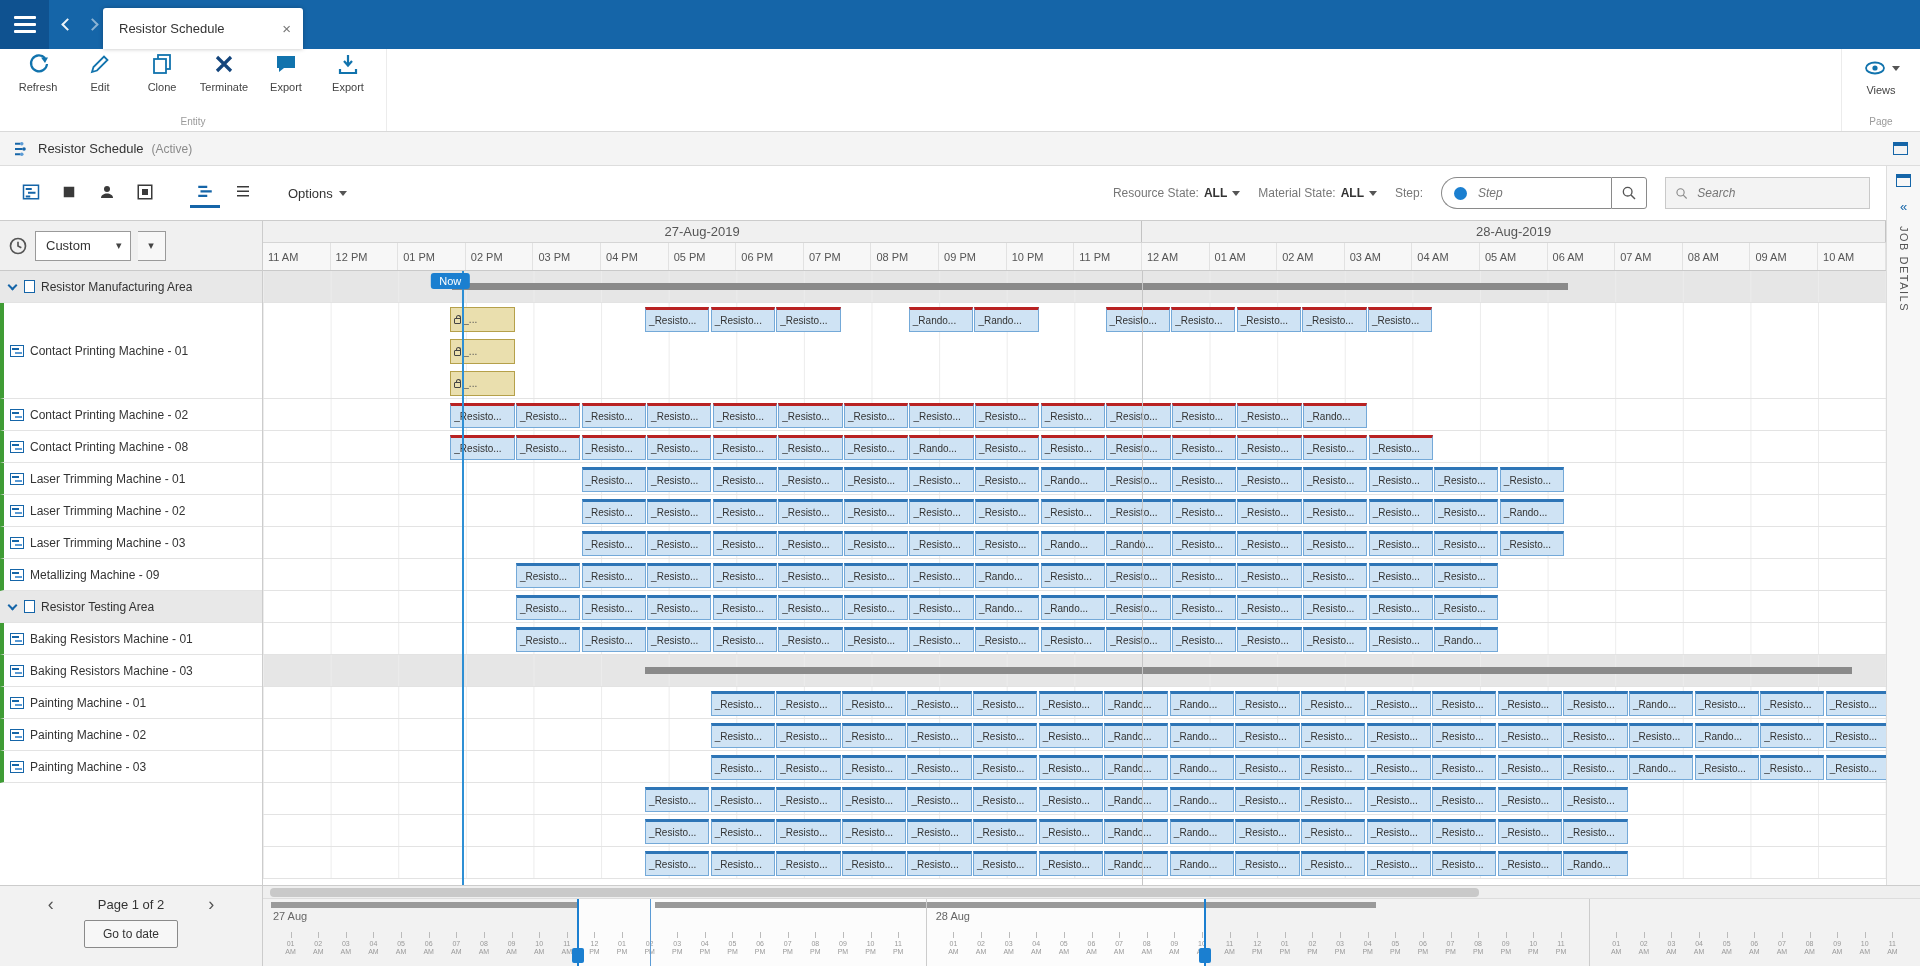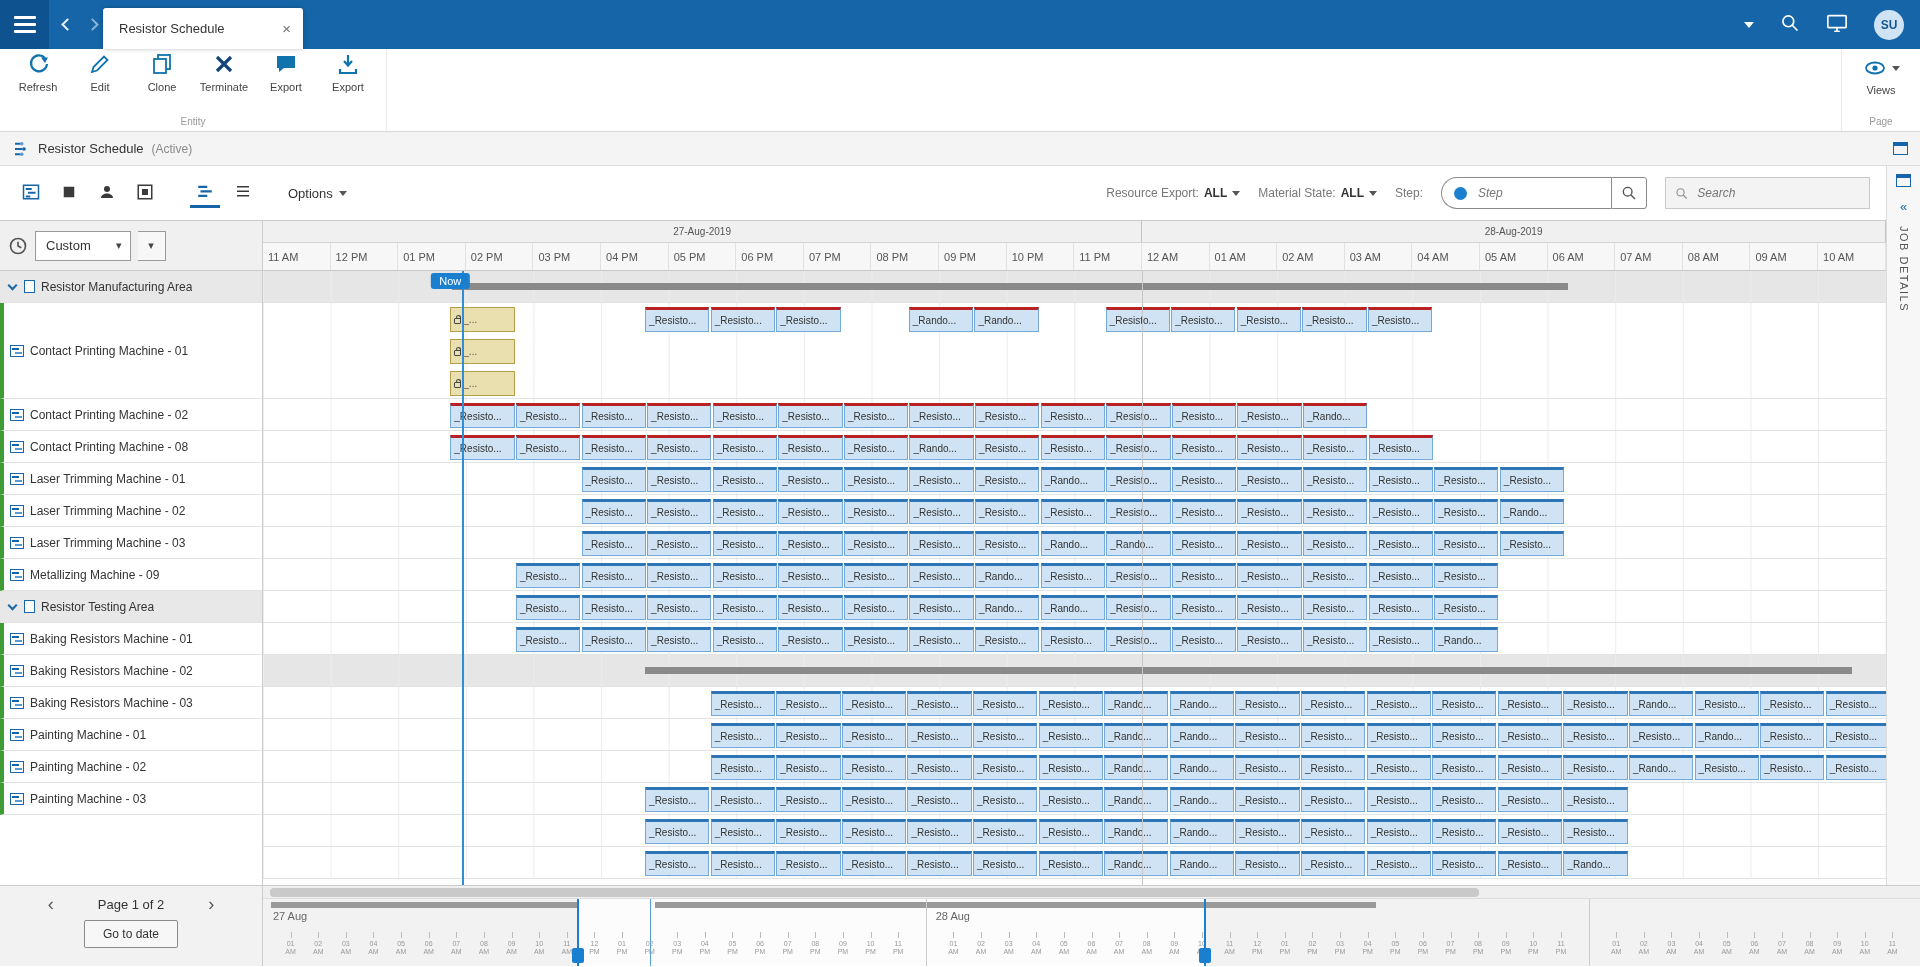--- a/index.html
+++ b/index.html
@@ -78,21 +78,21 @@
   .lrow { display:flex; align-items:center; gap:6px; padding:0 4px 0 9px; border-bottom:1px solid #e3e3e3; font-size:12px; color:#333; background:#fff; cursor:pointer; }
   .lrow.machine { border-left:4px solid #3f9c35; padding-left:6px; }
   .lrow.group { background:#e8e8e8; }
   .rlabel { white-space:nowrap; overflow:hidden; text-overflow:ellipsis; }
   .chev { width:7px; height:7px; border-right:2px solid #1565a8; border-bottom:2px solid #1565a8; transform:rotate(45deg); margin:0 2px 3px 0; flex:none; }
   .gicon { width:11px; height:13px; border:1px solid #1565a8; background:#fff; flex:none; }
   .micon { width:14px; height:12px; border:1px solid #1565a8; position:relative; flex:none; background:#fff; }
   .micon::before { content:''; position:absolute; left:1px; top:2px; width:7px; height:2px; background:#1565a8; }
   .micon::after { content:''; position:absolute; left:4px; top:6px; width:7px; height:2px; background:#5b9bd5; }
   .gright { flex:1; min-width:0; display:flex; flex-direction:column; position:relative; }
-  .gdates { height:22px; display:flex; background:#f0f0f0; border-bottom:1px solid #d5d5d5; font-size:10px; color:#555; }
+  .gdates { height:22px; display:flex; background:#f0f0f0; border-bottom:1px solid #d5d5d5; font-size:13px; color:#555; }
   .gdate { display:flex; align-items:center; justify-content:center; border-right:1px solid #c3c3c3; }
   .ghours { height:28px; display:flex; background:#f7f7f7; border-bottom:1px solid #c9c9c9; font-size:11px; color:#555; }
   .ghour { width:calc(100%/24); display:flex; align-items:center; padding-left:5px; border-right:1px solid #e2e2e2; white-space:nowrap; overflow:hidden; flex:none; }
   .rows { flex:1; position:relative; overflow:hidden; background:#fff; }
   .trk { position:relative; border-bottom:1px solid #e3e3e3; background-image:linear-gradient(to right,#ececec 1px,transparent 1px); background-size:calc(100%/24) 100%; }
   .trk.group { background-color:#e6e6e6; }
   .summary { position:absolute; top:12px; height:7px; background:#8a8a8a; }
   .bar { position:absolute; height:25px; background:#cfe3f4; border:1px solid #74a9d8; border-top:3px solid #2e75b6; font-size:10px; color:#333; display:flex; align-items:center; gap:2px; padding:0 3px; overflow:hidden; white-space:nowrap; cursor:pointer; }
   .bar.red { border-top-color:#b92222; }
   .bar.locked { background:#eadfae; border-color:#b5a04a; border-top:1px solid #b5a04a; color:#555; }
@@ -130,36 +130,20 @@
       <i></i>
       <i></i>
     </div>
   <div class="navbtns">
     <span class="navchv back"></span>
     <span class="navchv fwd"></span>
   </div>
   <div class="tab">
     <span class="tab-title">Resistor Schedule</span>
     <span class="tab-close">×</span>
-  </div>
-  <div class="topbar-right">
-    <span class="tcaret"></span>
-    <span>
-      <svg width="20" height="20" viewBox="0 0 24 24">
-          <circle cx="10" cy="10" r="6.5" fill="none" stroke="#fff" stroke-width="2"></circle>
-          <path d="M15 15l6 6" stroke="#fff" stroke-width="2"></path>
-        </svg>
-    </span>
-    <span>
-      <svg width="22" height="22" viewBox="0 0 24 24">
-          <rect x="2" y="4" width="20" height="13" rx="1" fill="none" stroke="#fff" stroke-width="1.8"></rect>
-          <path d="M9 21h6M12 17v4" stroke="#fff" stroke-width="1.8"></path>
-        </svg>
-    </span>
-    <span class="avatar">SU</span>
   </div>
 </div>
 
 <div class="ribbon">
   <div class="ribbon-group">
     <div class="ribbon-buttons" id="ribbon-buttons">
         <div class="rbtn">
           <svg viewBox="0 0 24 24">
             <path d="M19 6a8 8 0 1 0 2 6" fill="none" stroke="#1173ad" stroke-width="2.2"></path>
             <polygon points="15,5.5 22,5.5 19,11" fill="#1173ad"></polygon>
@@ -265,21 +249,21 @@
             <path d="M4 5h16M4 11h16M4 17h16" stroke="#3a3a3a" stroke-width="2.2"></path>
           </svg>
       </span>
       <span class="options">
         <span>Options</span>
         <span class="small-caret"></span>
       </span>
 
       <div class="fright">
         <span class="filter">
-          <span>Resource Export:</span>
+          <span>Resource State:</span>
           <span class="fval">ALL</span>
           <span class="small-caret"></span>
         </span>
         <span class="filter">
           <span>Material State:</span>
           <span class="fval">ALL</span>
           <span class="small-caret"></span>
         </span>
         <span class="step-label">Step:</span>
         <span class="step-wrap">
@@ -355,24 +339,20 @@
               <span class="chev"></span>
               <span class="gicon"></span>
               <span class="rlabel">Resistor Testing Area</span>
             </div>
             <div class="lrow machine" style="height: 32px;">
               <span class="micon"></span>
               <span class="rlabel">Baking Resistors Machine - 01</span>
             </div>
             <div class="lrow machine" style="height: 32px;">
               <span class="micon"></span>
-              <span class="rlabel">Baking Resistors Machine - 02</span>
-            </div>
-            <div class="lrow machine" style="height: 32px;">
-              <span class="micon"></span>
               <span class="rlabel">Baking Resistors Machine - 03</span>
             </div>
             <div class="lrow machine" style="height: 32px;">
               <span class="micon"></span>
               <span class="rlabel">Painting Machine - 01</span>
             </div>
             <div class="lrow machine" style="height: 32px;">
               <span class="micon"></span>
               <span class="rlabel">Painting Machine - 02</span>
             </div>

